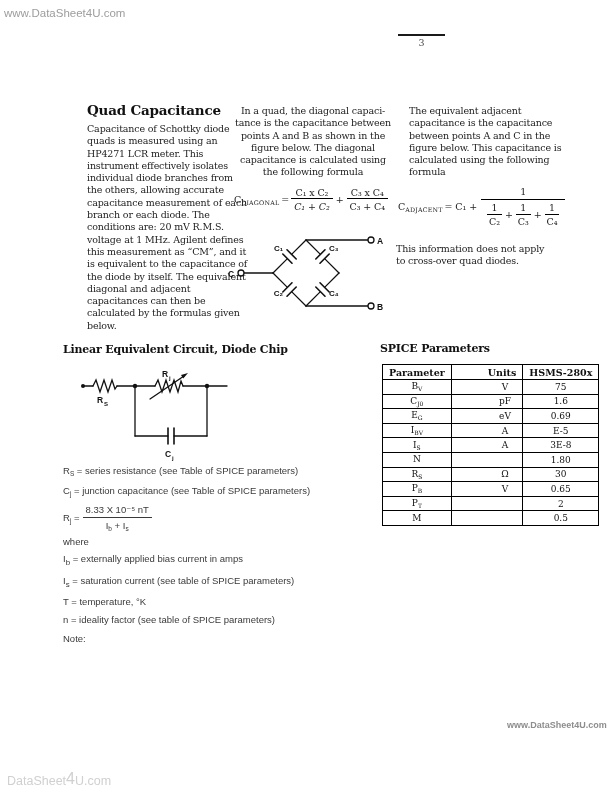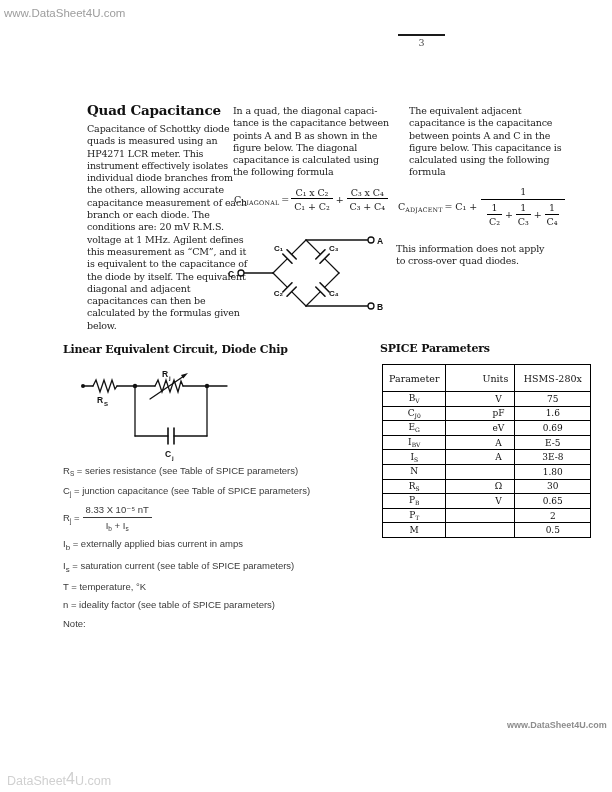--- a/index.html
+++ b/index.html
@@ -17,21 +17,21 @@
   .wm-bl .big4{font-size:16px;vertical-align:1px;}
 
   
   .pageno-rule{position:absolute;left:398px;top:34px;width:47px;height:2px;background:#1a1a1a;}
   .pageno{position:absolute;left:398px;top:37px;width:47px;text-align:center;
           font-size:9.5px;color:#4a4a4a;}
 
   
   .col{position:absolute;font-size:9.5px;line-height:12.3px;letter-spacing:-0.15px;}
   .col1{left:63px;top:103px;width:172px;margin-left:24px;}
-  .col2{left:233px;top:105px;width:160px;}
+  .col2{left:233px;top:105px;width:160px;text-align:center;}
   .col3{left:409px;top:105px;width:162px;}
   .h1{font-size:13.5px;font-weight:bold;letter-spacing:-0.2px;line-height:15px;margin:0 0 5px 0;color:#111;}
   .body-text{white-space:pre-line;}
 
   
   .sec-h{position:absolute;font-size:11px;font-weight:bold;letter-spacing:-0.2px;color:#111;}
 
   
   .formula{position:absolute;display:flex;align-items:center;font-size:9.5px;letter-spacing:-0.1px;}
   .subcap{font-size:6.3px;position:relative;top:2.6px;letter-spacing:0.2px;margin-right:2px;}
@@ -57,21 +57,21 @@
   .rj-row .den{border-top:1px solid #3a3a3a;padding:2px 3px 0;text-align:center;}
   .tight{margin-bottom:1.5px;line-height:11.8px;margin-top:6px;}
   .note-label{margin:7px 0 1px;line-height:12px;}
   .note-body{white-space:pre-line;line-height:12.3px;}
 
   
   .spice-h{left:380px;top:342px;}
   .spice-table{position:absolute;left:382px;top:364px;border-collapse:collapse;
                font-family:"DejaVu Serif",serif;font-size:9px;color:#111;}
   .spice-table th,.spice-table td{border:1px solid #000;text-align:center;padding:0;}
-  .spice-table th{font-size:9.5px;font-weight:normal;height:27px;padding:0 6px;}
+  .spice-table th{font-size:9.5px;font-weight:bold;height:15px;padding:0 6px;}
   .spice-table td{height:13.6px;}
   .spice-table .c-param{width:56px;}
   .spice-table .c-units{width:31px;padding-left:36px;}
   .spice-table .c-val{width:76px;}
   .spice-table sub{font-size:6px;vertical-align:-2px;}
 
   
   .bridge-svg{position:absolute;left:226px;top:226px;}
   .circuit-svg{position:absolute;left:70px;top:368px;}
   svg text{font-family:"Liberation Sans","DejaVu Sans",sans-serif;font-weight:bold;fill:#111;}
@@ -114,21 +114,21 @@
 capacitance is calculated using
 the following formula</div>
   </div>
 
   <div class="formula" style="left:234px;top:187px;" data-name="diagonal-formula">
     <span data-name="diagonal-lhs">C</span>
       <span class="subcap" data-name="diagonal-lhs-sub">DIAGONAL</span>
     <span data-name="equals-sign">=</span>
     <span class="frac" data-name="diagonal-fraction-1">
       <span class="num" data-name="fraction-numerator">C₁ x C₂</span>
-      <span class="den" style="display:block;" data-name="fraction-denominator">C₁ + C₂</span>
+      <span class="den" style="display:block;font-style:italic;" data-name="fraction-denominator">C₁ + C₂</span>
     </span>
     <span class="fplus" data-name="plus-sign">+</span>
     <span class="frac" data-name="diagonal-fraction-2">
       <span class="num" data-name="fraction-numerator">C₃ x C₄</span>
       <span class="den" style="display:block;" data-name="fraction-denominator">C₃ + C₄</span>
     </span>
   </div>
 
   <svg class="bridge-svg" width="164" height="94" viewBox="0 0 164 94" data-name="quad-bridge-diagram">
     <g stroke="#111" stroke-width="1.3" fill="none" stroke-linecap="round">
@@ -228,20 +228,21 @@
   <div class="defs" data-name="parameter-definitions">
     <div class="def-line" data-name="rs-definition"><span data-name="symbol">R</span><sub data-name="symbol-sub">S</sub><span data-name="definition-text"> = series resistance (see Table of SPICE parameters)</span></div>
     <div class="def-line" data-name="cj-definition"><span data-name="symbol">C</span><sub data-name="symbol-sub">j</sub><span data-name="definition-text"> = junction capacitance (see Table of SPICE parameters)</span></div>
     <div class="rj-row" data-name="rj-formula">
       <span data-name="rj-lhs"><span data-name="symbol">R</span><sub data-name="symbol-sub">j</sub><span data-name="equals-sign"> = </span></span>
       <span data-name="rj-fraction" style="display:inline-block;">
         <span class="num" style="display:block;" data-name="rj-numerator">8.33 X 10⁻⁵ nT</span>
         <span class="den" style="display:block;" data-name="rj-denominator"><span data-name="ib-symbol">I</span><sub data-name="ib-symbol-sub">b</sub><span data-name="is-symbol"> + I</span><sub data-name="is-symbol-sub">s</sub></span>
       </span>
     </div>
+    <div class="def-line" style="margin-bottom:3px;" data-name="where-label">where</div>
     <div class="tight" data-name="ib-definition"><span data-name="symbol">I</span><sub data-name="symbol-sub">b</sub><span data-name="definition-text"> = externally applied bias current in amps</span></div>
     <div class="tight" data-name="is-definition"><span data-name="symbol">I</span><sub data-name="symbol-sub">s</sub><span data-name="definition-text"> = saturation current (see table of SPICE parameters)</span></div>
     <div class="tight" data-name="temperature-definition"><span data-name="symbol">T</span><span data-name="definition-text"> = temperature, °K</span></div>
     <div class="tight" data-name="ideality-definition"><span data-name="symbol">n</span><span data-name="definition-text"> = ideality factor (see table of SPICE parameters)</span></div>
     <div class="note-label" data-name="note-label">Note:</div>
   </div>
 
   <div class="sec-h spice-h" data-name="spice-parameters-heading">SPICE Parameters</div>
   <table class="spice-table" data-name="spice-parameters-table">
     <thead>

